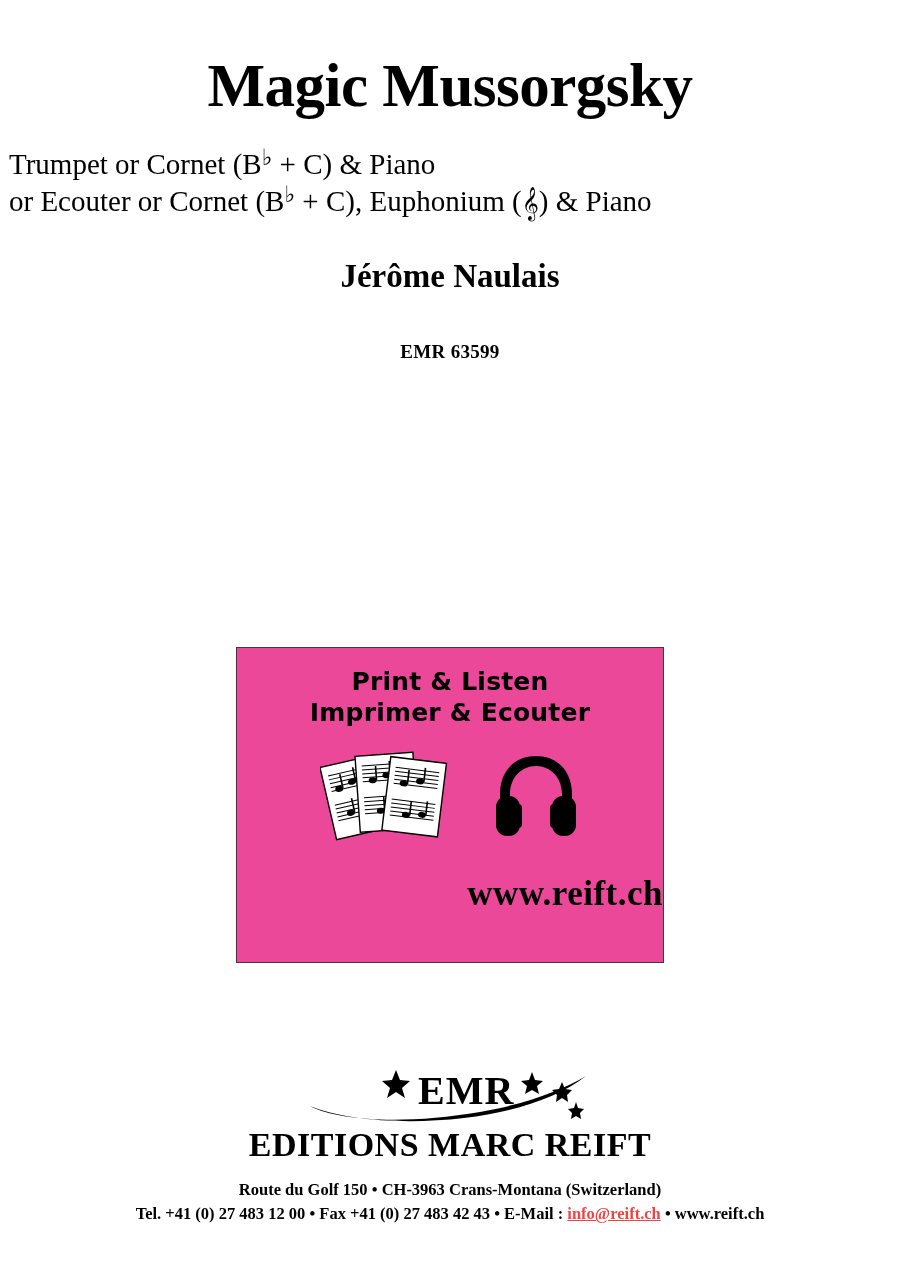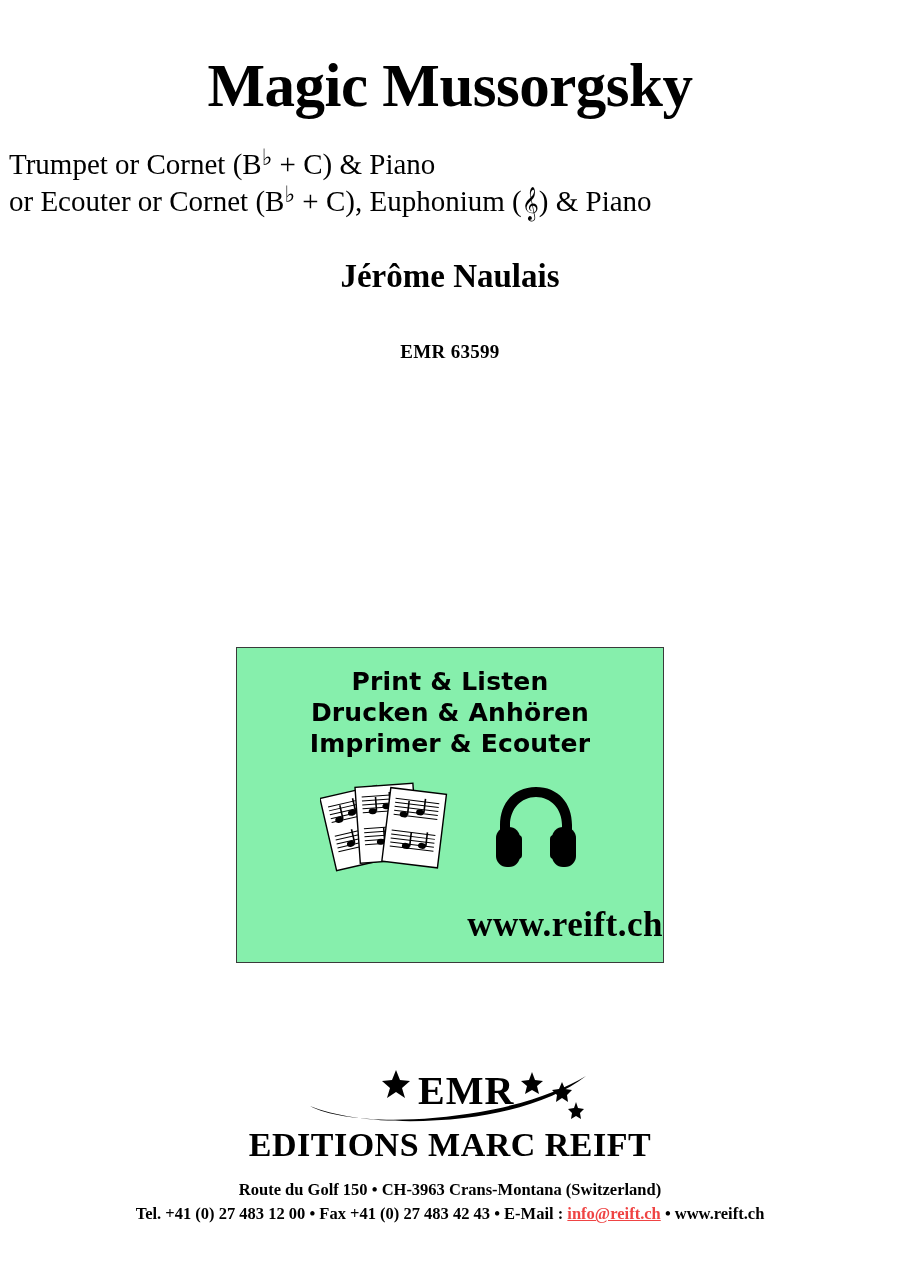--- a/index.html
+++ b/index.html
@@ -74,21 +74,21 @@
 
   
   .promo-box {
     position: absolute;
     left: 236px;
     top: 647px;
     width: 428px;
     height: 316px;
     border: 1.5px solid #3a3a3a;
     box-sizing: border-box;
-    background: #86efac;
+    background: #ec4899;
   }
   .promo-lines {
     text-align: center;
     padding-top: 18px;
   }
   .promo-line {
     font-family: "DejaVu Sans", sans-serif;
     font-weight: bold;
     font-size: 25px;
     line-height: 1.24;
@@ -166,21 +166,20 @@
     </div>
   </div>
 
   <div class="composer">Jérôme Naulais</div>
 
   <div class="cat-number">EMR 63599</div>
 
   <div class="promo-box">
     <div class="promo-lines">
       <div class="promo-line">Print &amp; Listen</div>
-      <div class="promo-line">Drucken &amp; Anhören</div>
       <div class="promo-line">Imprimer &amp; Ecouter</div>
     </div>
 
     <div class="promo-graphics">
 
       <span>
         <svg width="138" height="104" viewBox="0 0 138 104" xmlns="http://www.w3.org/2000/svg">
           <g stroke="#000" stroke-width="1.4" fill="#fff">
             <g transform="rotate(-13 46 54)">
               <rect x="8" y="14" width="58" height="74"></rect>

